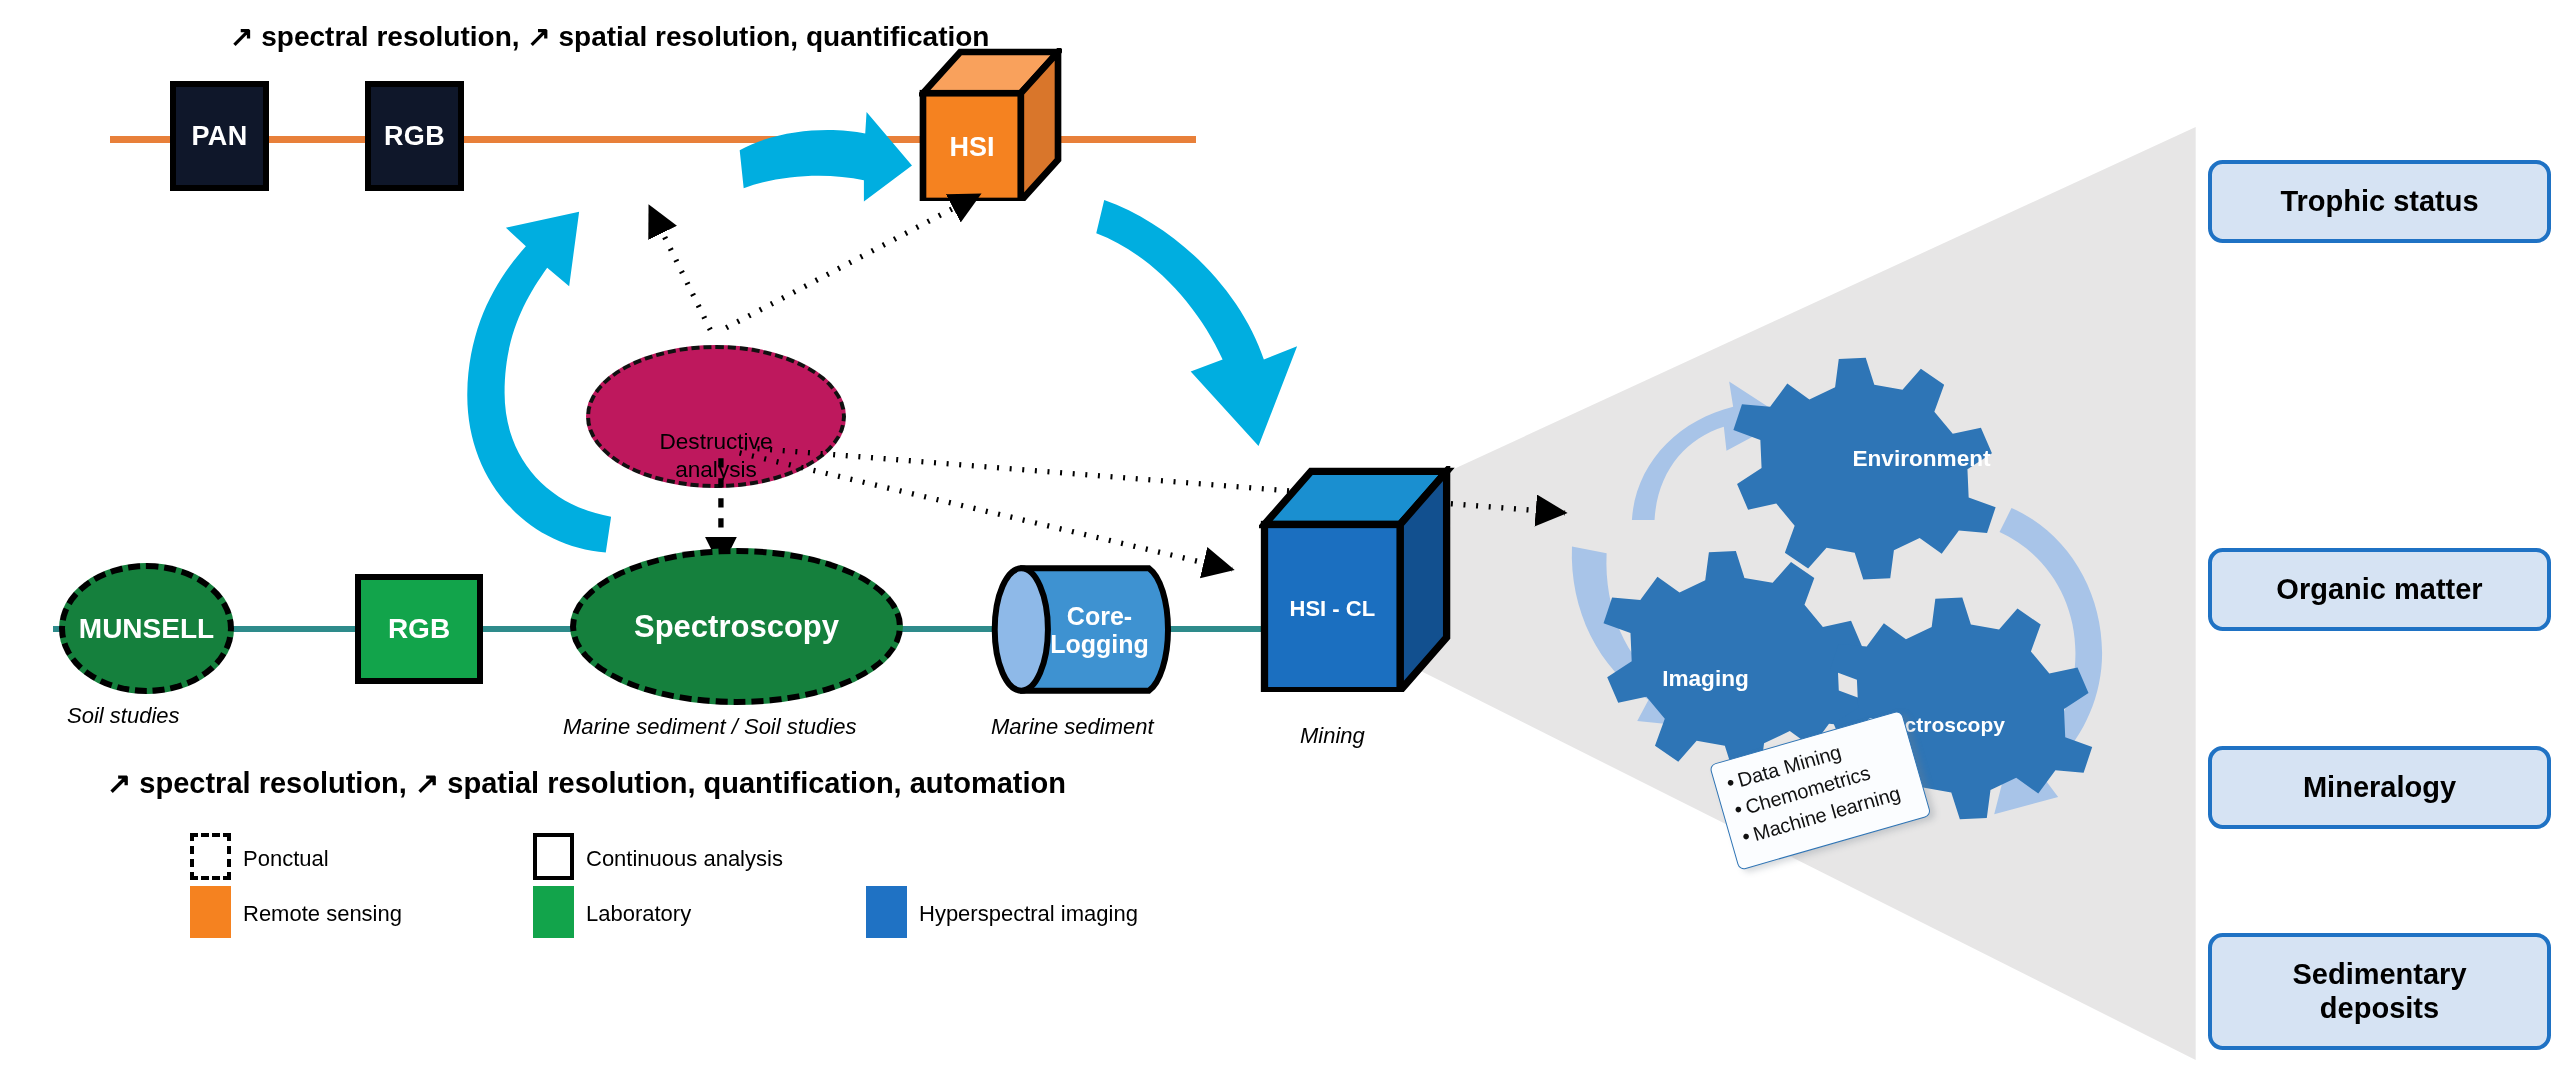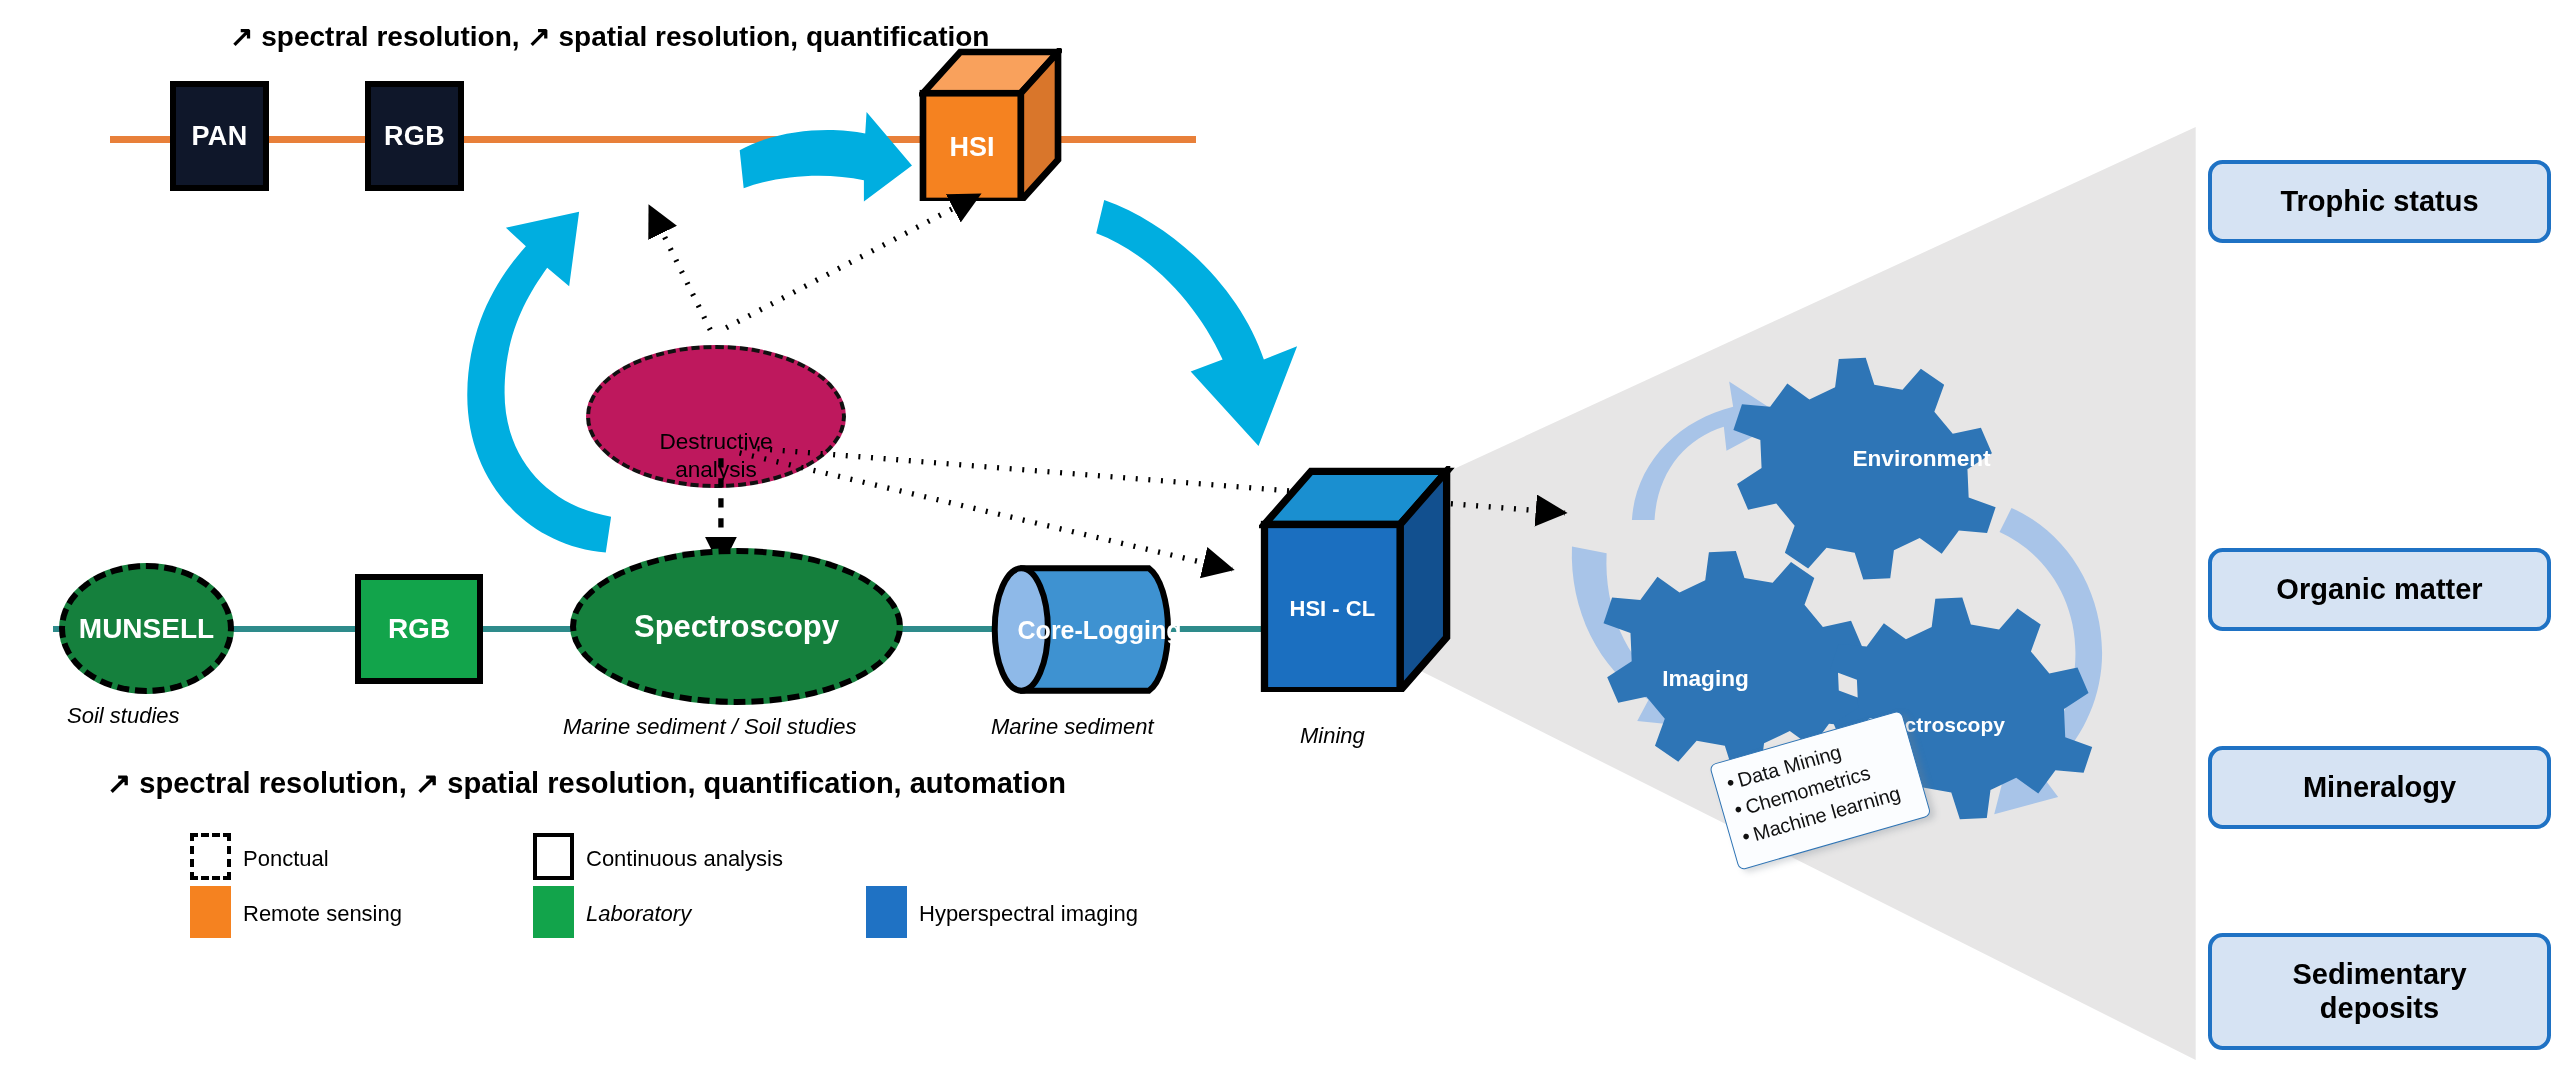--- a/index.html
+++ b/index.html
@@ -173,21 +173,21 @@
   <div class="lab-ellipse" style="left:570px;top:548px;width:333px;height:157px;font-size:31px;">
     <span>Spectroscopy</span>
   </div>
   <div class="caption-it" style="left:563px;top:714px;font-size:22px;">Marine sediment / Soil studies</div>
 
   <div class="abs" style="left:989px;top:563px;width:187px;height:133px;">
     <svg style="position:absolute;left:0;top:0;" width="187" height="133" viewBox="0 0 280 200">
       <path d="M48,8 L240,8 A40,96 0 0 1 240,192 L48,192 A40,96 0 0 1 48,8 Z" fill="#3E92D1" stroke="#000" stroke-width="9"></path>
       <ellipse cx="48" cy="100" rx="40" ry="92" fill="#8EB9E8" stroke="#000" stroke-width="9"></ellipse>
     </svg>
-    <div class="abs" style="left:47px;top:8px;width:127px;height:117px;display:flex;flex-direction:row;align-items:center;justify-content:center;color:#fff;font-weight:bold;font-size:25px;line-height:1.12;">
+    <div class="abs" style="left:47px;top:8px;width:127px;height:117px;display:flex;flex-direction:column;align-items:center;justify-content:center;color:#fff;font-weight:bold;font-size:25px;line-height:1.12;">
       <span>Core-</span>
       <span>Logging</span>
     </div>
   </div>
   <div class="caption-it" style="left:991px;top:714px;font-size:22px;">Marine sediment</div>
 
   <div class="abs" style="left:1259px;top:466px;width:233px;height:226px;">
     <svg style="position:absolute;left:0;top:0;" width="233" height="226" viewBox="0 0 350 340">
       <polygon points="8,88 78,8 282,8 212,88" fill="#1A8FD0" stroke="#000" stroke-width="11"></polygon>
       <polygon points="212,88 282,8 282,258 212,338" fill="#12508F" stroke="#000" stroke-width="11"></polygon>
@@ -202,21 +202,21 @@
   <div class="lg-swatch-dashed" style="left:190px;top:833px;width:41px;height:47px;"></div>
   <div class="lg-label" style="left:243px;top:846px;font-size:22px;">Ponctual</div>
 
   <div class="lg-swatch-solid" style="left:533px;top:833px;width:41px;height:47px;"></div>
   <div class="lg-label" style="left:586px;top:846px;font-size:22px;">Continuous analysis</div>
 
   <div class="lg-swatch-fill" style="left:190px;top:886px;width:41px;height:52px;background:#F58220;"></div>
   <div class="lg-label" style="left:243px;top:901px;font-size:22px;">Remote sensing</div>
 
   <div class="lg-swatch-fill" style="left:533px;top:886px;width:41px;height:52px;background:#12A44B;"></div>
-  <div class="lg-label" style="left:586px;top:901px;font-size:22px;font-style:italic;">Laboratory</div>
+  <div class="lg-label" style="left:586px;top:901px;font-size:22px;">Laboratory</div>
 
   <div class="lg-swatch-fill" style="left:866px;top:886px;width:41px;height:52px;background:#1F72C4;"></div>
   <div class="lg-label" style="left:919px;top:901px;font-size:22px;">Hyperspectral imaging</div>
 
   <svg class="abs" style="left:1552px;top:320px;width:646px;height:553px;" viewBox="0 0 970 830">
 
     <g fill="#A8C4E8">
       <path d="M120,300 C125,215 190,150 272,130 L266,92 L352,148 L262,196 L258,160
                C200,178 158,228 154,300 Z"></path>
       <path d="M70,360 C66,455 110,545 185,590 L168,622 L268,632 L226,540 L206,568

